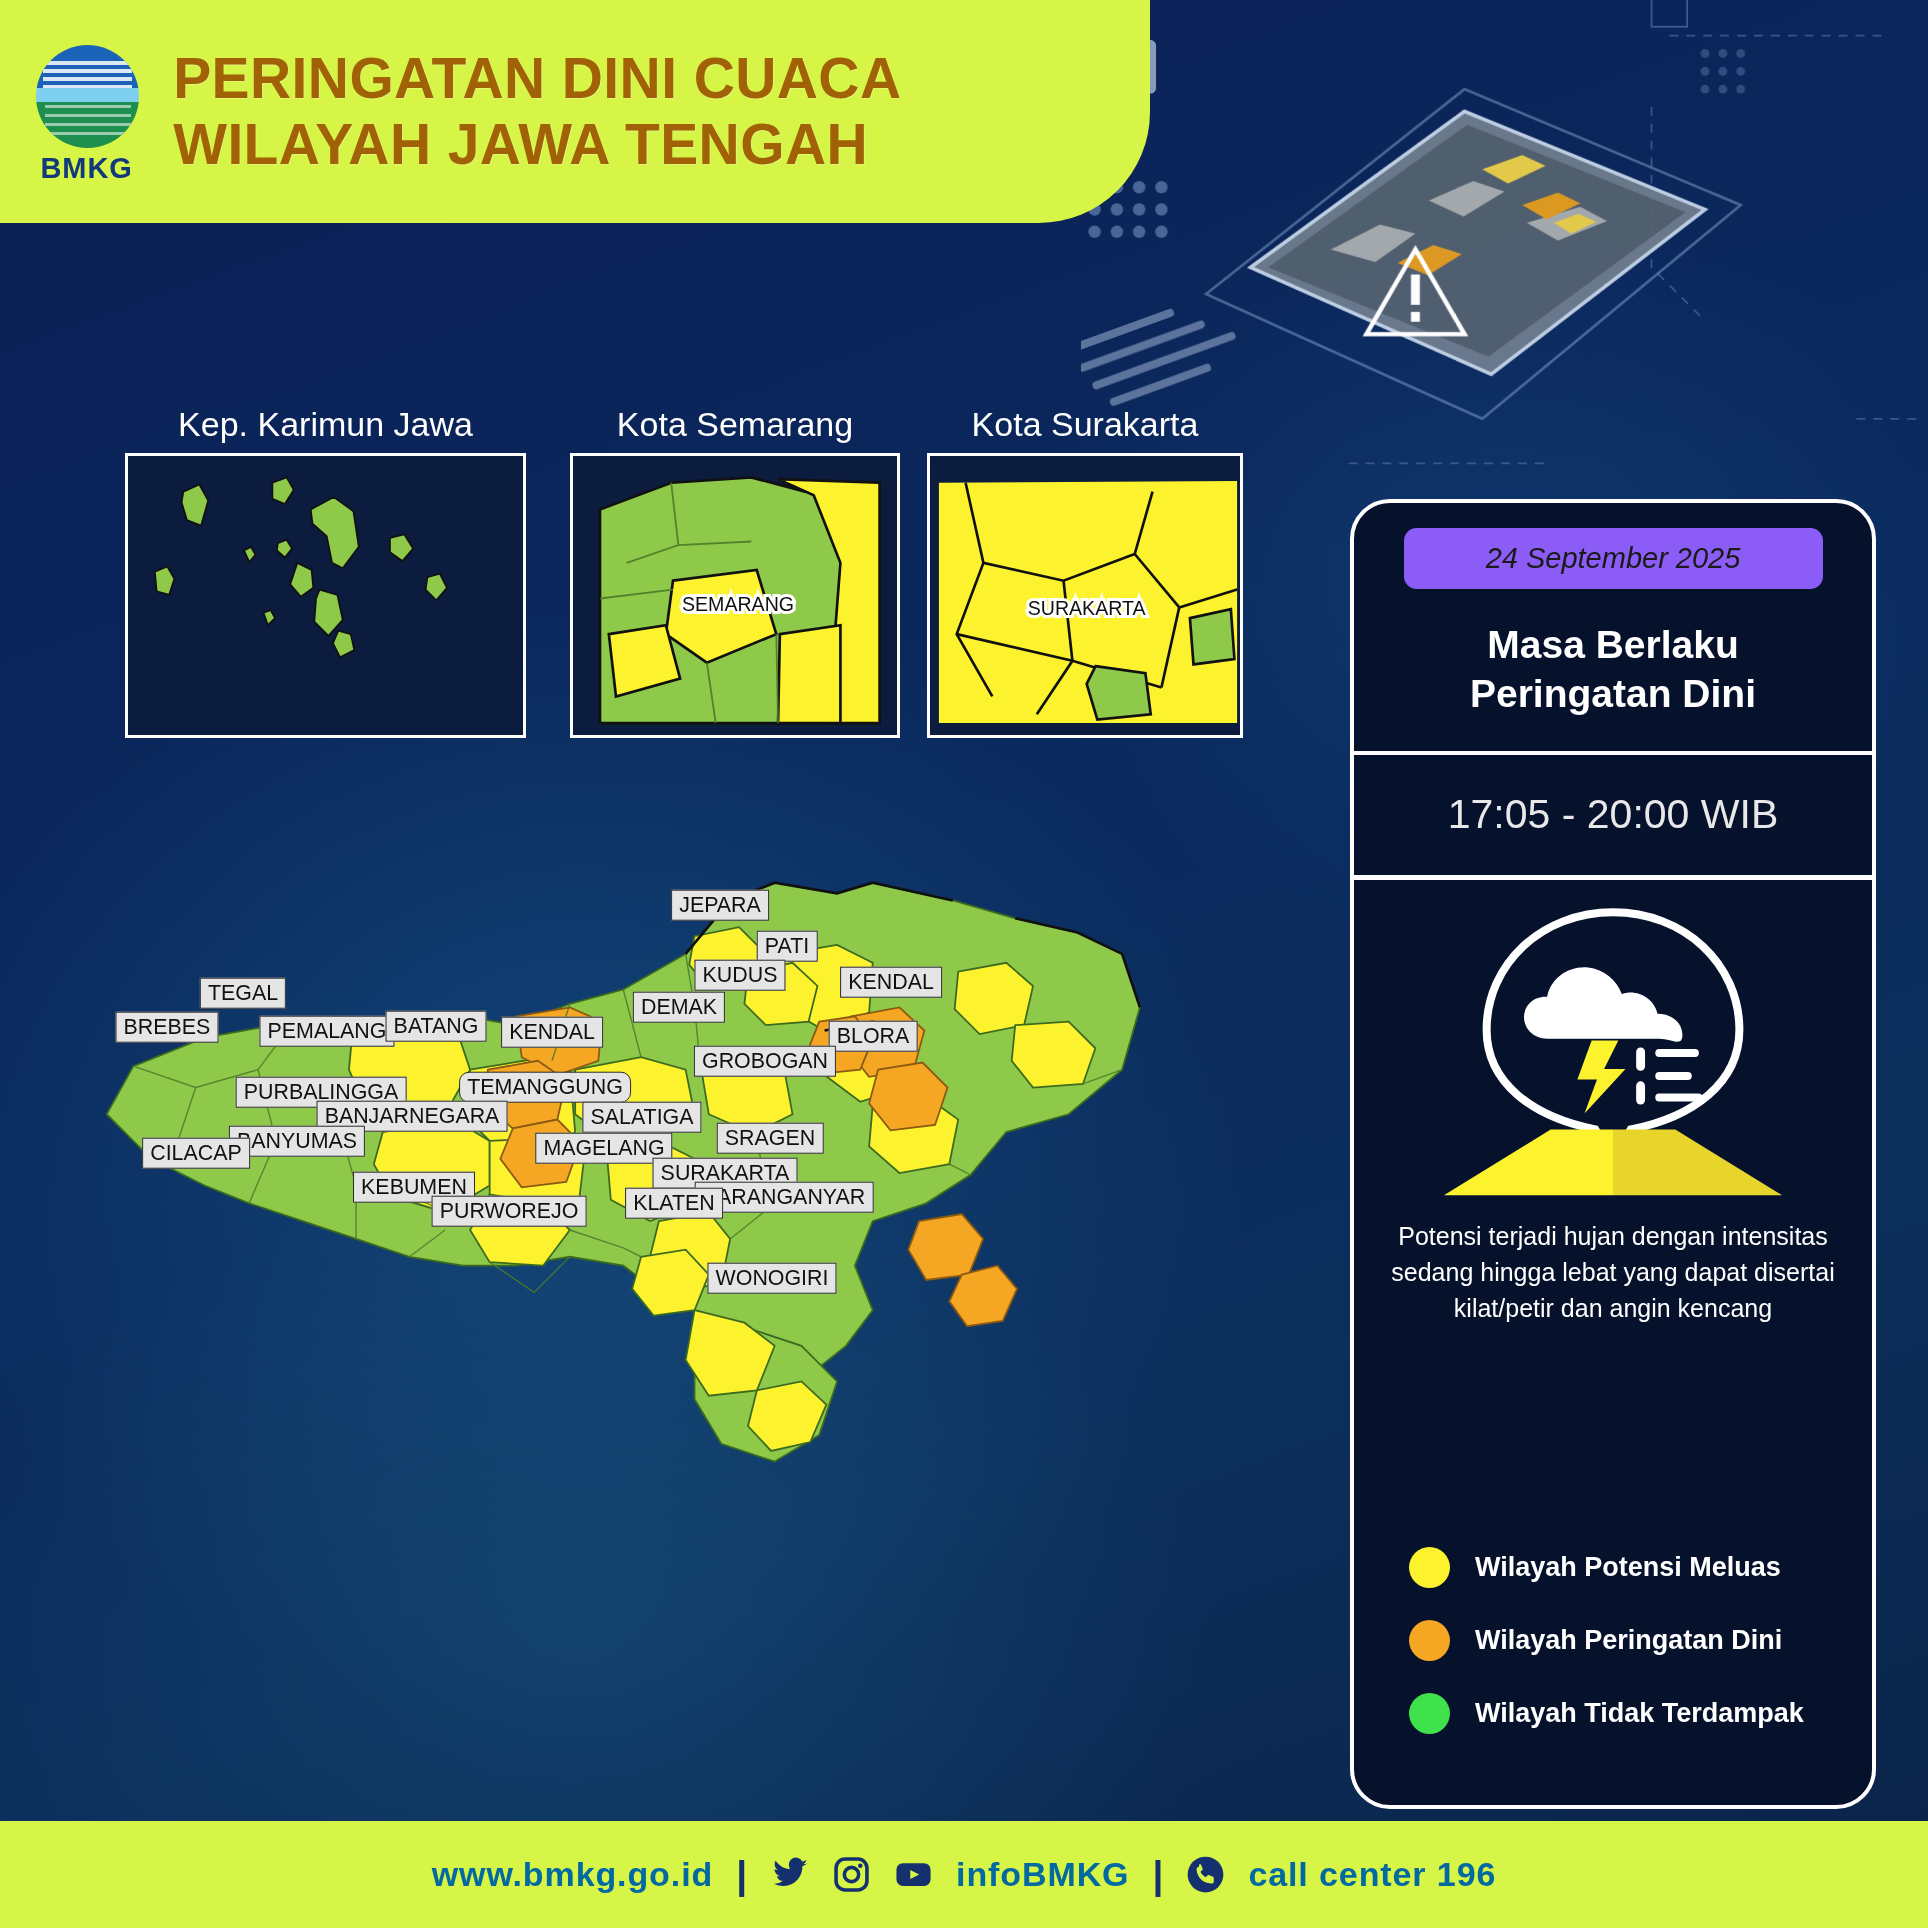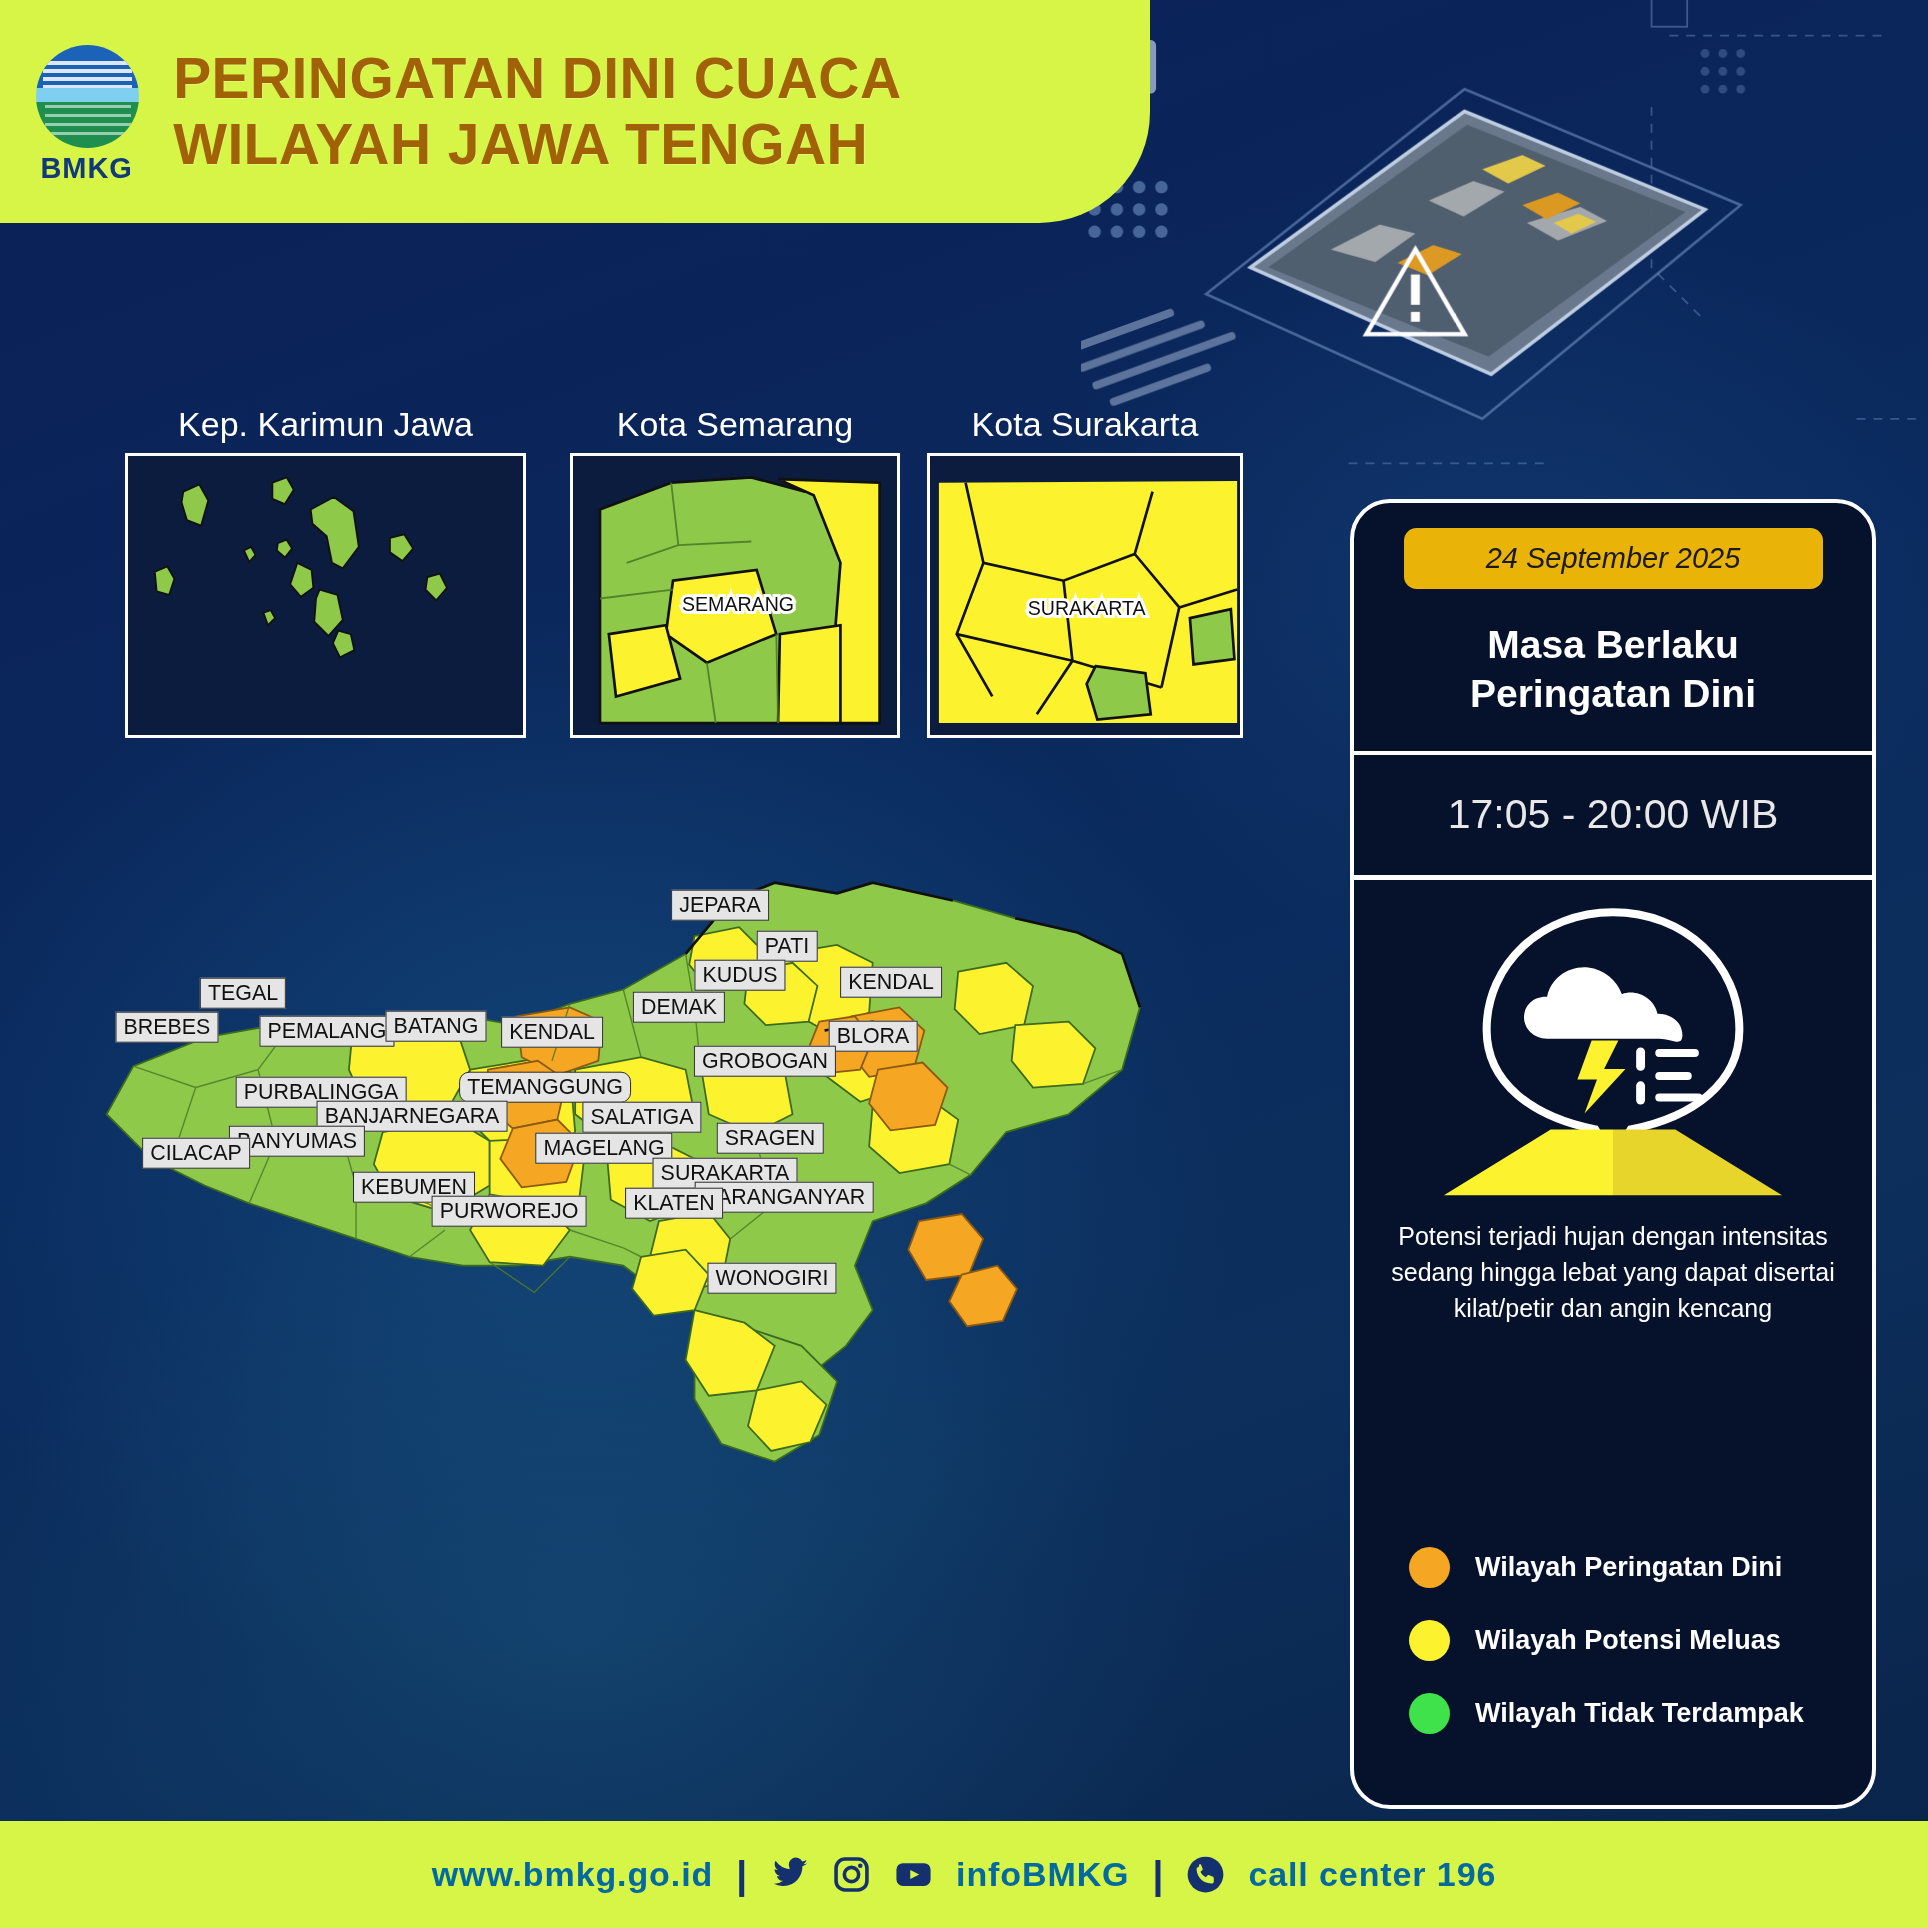--- a/index.html
+++ b/index.html
@@ -88,21 +88,21 @@
 
   
   #panel {
     position: absolute; left: 1350px; top: 499px; width: 526px; height: 1310px;
     border: 4.5px solid #ffffff; border-radius: 40px;
     background: #06122c;
     overflow: hidden;
   }
   #panel-date {
     margin: 25px auto 0; width: 419px; height: 61px;
-    background: #eab308; border-radius: 12.5px;
+    background: #8b5cf6; border-radius: 12.5px;
     display: flex; align-items: center; justify-content: center;
     color: #1a1a1a; font-size: 29px; font-style: italic;
   }
   #panel-sub {
     margin-top: 32px; text-align: center; color: #ffffff;
     font-size: 39px; line-height: 1.25; font-weight: bold;
   }
   .panel-div { height: 4.5px; background: #ffffff; margin-top: 32px; }
   #panel-time {
     text-align: center; color: #e8e8e8; font-size: 41px; padding: 36px 0 37px;
@@ -427,26 +427,26 @@
 
       <path d="M10 326 L130 252 L200 252 L200 326 Z" fill="#fdf22e"></path>
       <path d="M390 326 L270 252 L200 252 L200 326 Z" fill="#e8d52b"></path>
     </svg>
   </div>
 
   <div id="panel-desc">Potensi terjadi hujan dengan intensitas sedang hingga lebat yang dapat disertai kilat/petir dan angin kencang</div>
 
   <div id="legend">
     <div class="legend-row">
+      <div class="legend-dot" style="background:#fdf22e;"></div>
+      <div class="legend-text">Wilayah Potensi Meluas</div>
+    </div>
+    <div class="legend-row">
       <div class="legend-dot" style="background:#f5a623;"></div>
       <div class="legend-text">Wilayah Peringatan Dini</div>
-    </div>
-    <div class="legend-row">
-      <div class="legend-dot" style="background:#fdf22e;"></div>
-      <div class="legend-text">Wilayah Potensi Meluas</div>
     </div>
     <div class="legend-row">
       <div class="legend-dot" style="background:#3fe24a;"></div>
       <div class="legend-text">Wilayah Tidak Terdampak</div>
     </div>
   </div>
 </div>
 
 <div id="footer">
   <span class="ftxt">www.bmkg.go.id</span>

